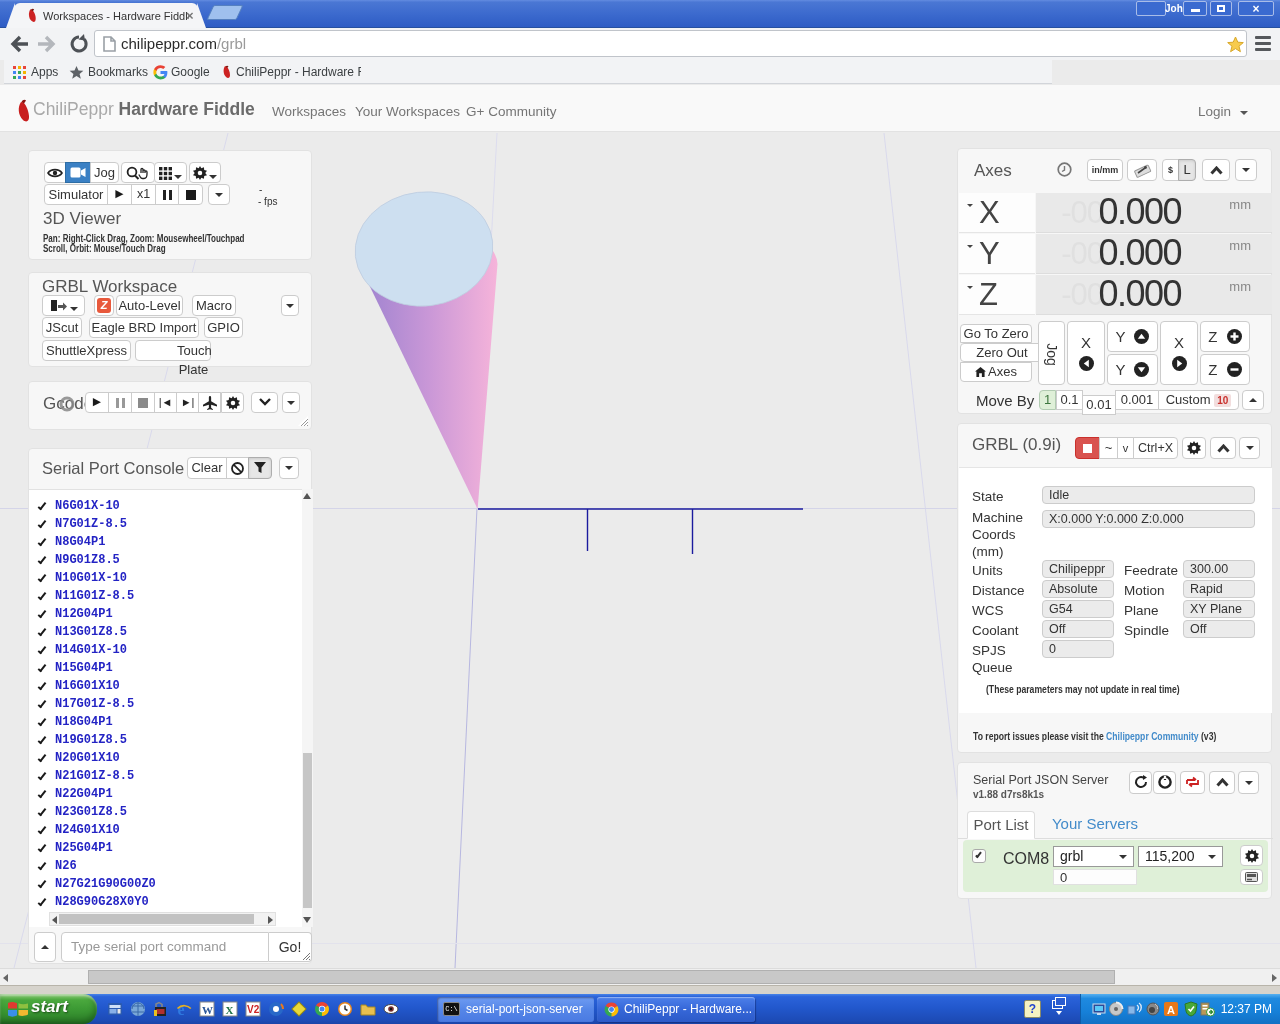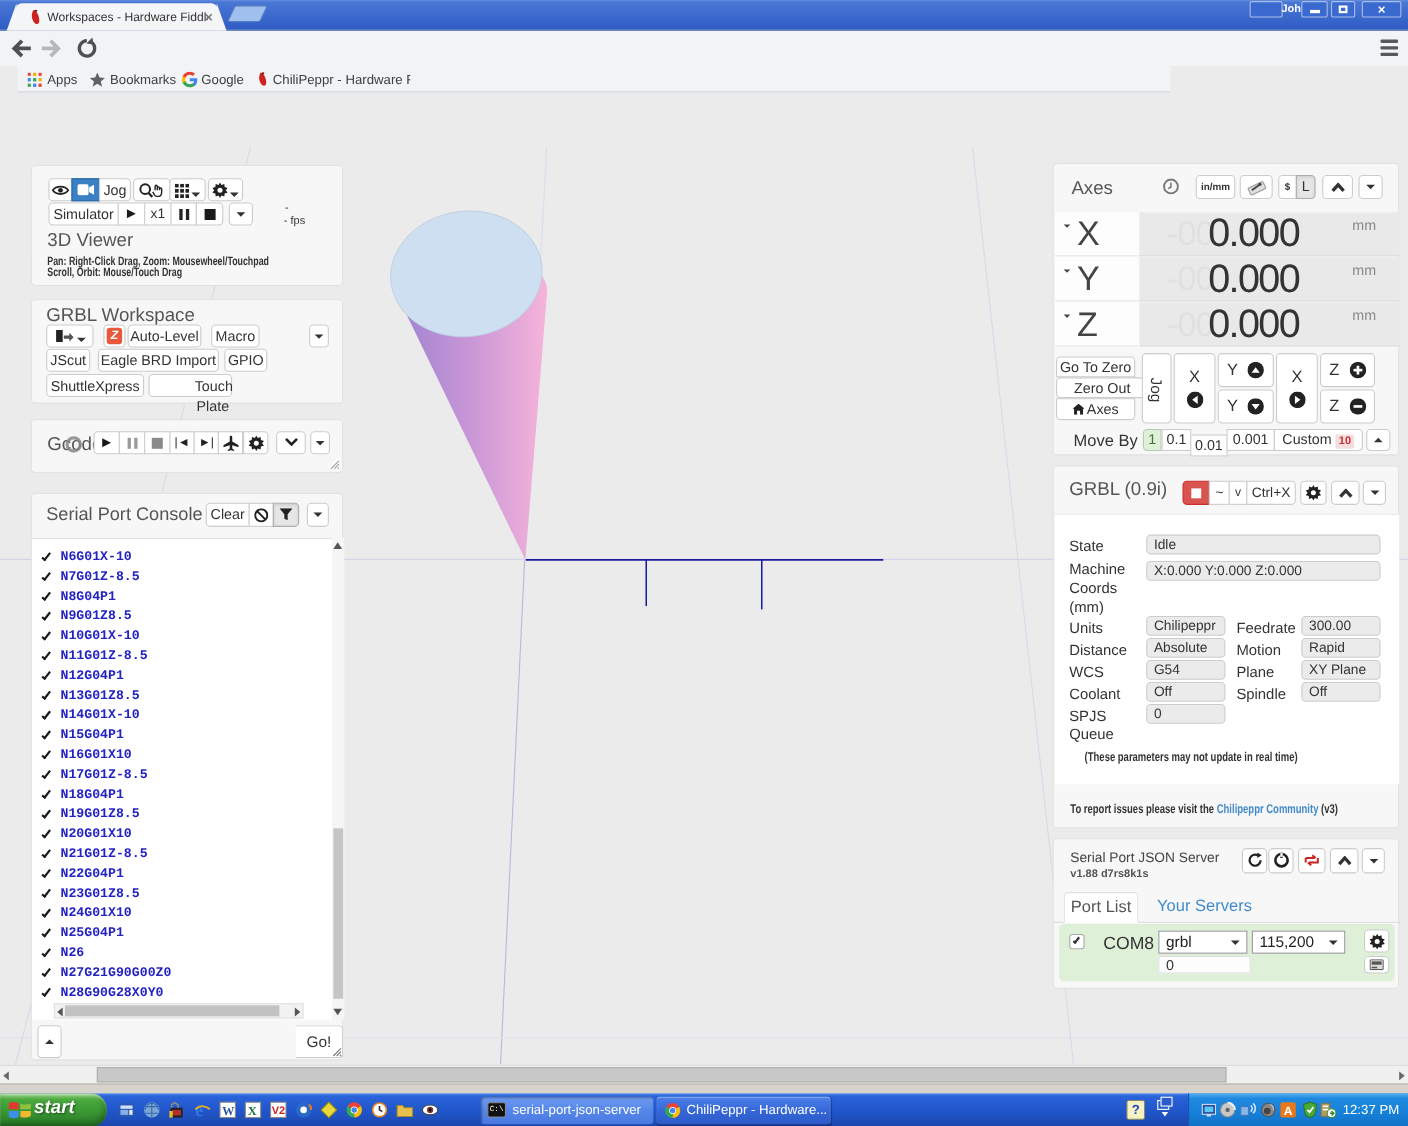--- a/index.html
+++ b/index.html
@@ -20,21 +20,21 @@
   border:1px solid #5580c0; transform:skewX(-25deg); border-radius:2px;}
 .winbtn { position:absolute; top:1px; height:15px; background:#3a6ad0; border:1px solid #a8bce8;
   border-radius:2px; color:#fff; text-align:center; font-size:10px; line-height:13px; font-weight:bold;}
 
 #toolbar { position:absolute; top:28px; left:0; width:1280px; height:32px; background:#f2f3f5; }
 #omnibox { position:absolute; left:94px; top:2px; width:1153px; height:27px; background:#fff;
   border:1px solid #c0c4ca; border-radius:3px; }
 #urltext { position:absolute; left:26px; top:4px; font-size:15px; color:#2b2b2b; }
 #urltext span { color:#9a9a9a; }
 
-#bmbar { position:absolute; top:60px; left:16px; width:1048px; height:24px; background:#f2f3f5;
+#bmbar { position:absolute; top:60px; left:4px; width:1048px; height:24px; background:#f2f3f5;
   border-bottom:1px solid #d2d5da; font-size:12px; color:#3c4043; }
 #bmbar .bt { position:absolute; top:5px; }
 
 #siteheader { position:absolute; top:85px; left:0; width:1280px; height:47px; background:#f9f9f9;
   border-bottom:1px solid #e2e2e2; }
 #logo1 { position:absolute; left:33px; top:14px; font-size:17.5px; color:#a9a9a9; }
 #logo2 { font-weight:bold; color:#6b6b6b; }
 .nav { position:absolute; top:19px; font-size:13.5px; color:#757575; }
 
 #content { position:absolute; top:133px; left:0; width:1280px; height:835px; background:#ebebeb; overflow:hidden;}
@@ -78,20 +78,29 @@
   <div class="winbtn" style="left:1210px;width:22px;"><span style="display:inline-block;width:8px;height:7px;border:2px solid #fff;margin-top:3px;"></span></div>
   <div class="winbtn" style="left:1238px;width:36px;font-size:12px;line-height:14px;">×</div>
 </div>
 <div id="toolbar">
   <svg width="88" height="24" viewBox="0 0 88 24" style="position:absolute;left:6px;top:4px">
     <path d="M14 5 L7 12 L14 19 M7 12 L22 12" stroke="#4d5156" stroke-width="3.4" fill="none"></path>
     <path d="M40 5 L47 12 L40 19 M32 12 L47 12" stroke="#b4b7bc" stroke-width="3.4" fill="none"></path>
     <path d="M73 5 A7 7 0 1 0 78 7" stroke="#4d5156" stroke-width="3" fill="none"></path>
     <path d="M78 2 L79 8.5 L72.5 7.5 Z" fill="#4d5156"></path>
   </svg>
+  <div id="omnibox">
+    <svg width="13" height="16" viewBox="0 0 13 16" style="position:absolute;left:8px;top:5px">
+      <path d="M1 1 L8 1 L12 5 L12 15 L1 15 Z M8 1 L8 5 L12 5" fill="#fff" stroke="#9aa0a6" stroke-width="1.6"></path>
+    </svg>
+    <div id="urltext">chilipeppr.com<span>/grbl</span></div>
+    <svg width="17" height="17" viewBox="0 0 17 17" style="position:absolute;left:1132px;top:5px">
+      <path d="M8.5 1 L10.8 6.2 L16.3 6.6 L12 10.2 L13.4 15.7 L8.5 12.6 L3.6 15.7 L5 10.2 L0.7 6.6 L6.2 6.2 Z" fill="#f7cb4d" stroke="#d8a82a" stroke-width="1"></path>
+    </svg>
+  </div>
   <div style="position:absolute;left:1255px;top:8px;width:16px;height:3px;background:#55585c;border-radius:1px"></div>
   <div style="position:absolute;left:1255px;top:14px;width:16px;height:3px;background:#55585c;border-radius:1px"></div>
   <div style="position:absolute;left:1255px;top:20px;width:16px;height:3px;background:#55585c;border-radius:1px"></div>
 </div>
 <div id="bmbar">
   <svg width="13" height="13" viewBox="0 0 13 13" style="position:absolute;left:9px;top:6px">
     <rect x="0" y="0" width="3" height="3" fill="#e8453c"></rect>
         <rect x="5" y="0" width="3" height="3" fill="#f4b400"></rect>
         <rect x="10" y="0" width="3" height="3" fill="#e8453c"></rect>
     <rect x="0" y="5" width="3" height="3" fill="#4285f4"></rect>
@@ -112,20 +121,32 @@
     <path d="M5.6 13.7 C5.4 13 5.3 12.3 5.3 11.6 C5.3 10.9 5.4 10.1 5.6 9.4 L5.6 6.4 L1.8 6.4 C1 8 0.6 9.8 0.6 11.6 C0.6 13.4 1 15.2 1.8 16.8 Z" fill="#fbbc04"></path>
     <path d="M12 4.8 C13.7 4.8 15.2 5.4 16.4 6.5 L19.7 3.2 C17.7 1.3 15 0.2 12 0.2 C7.5 0.2 3.7 2.8 1.8 6.4 L5.6 9.4 C6.5 6.7 9 4.8 12 4.8 Z" fill="#e94235"></path>
   </svg>
   <div class="bt" style="left:167px;">Google</div>
   <svg width="11" height="16" viewBox="0 0 11 16" style="position:absolute;left:217px;top:4px">
     <path d="M4 2 C2 5 2 10 5 13 C7 15 9 14 9 11 C9 7 7 4 6 3 Z" fill="#cc2222"></path>
     <path d="M4.5 2.5 C5.5 1.5 7 1.5 7.5 2.5 L6 4 Z" fill="#7a1a10"></path>
   </svg>
   <div class="bt" style="left:232px;width:125px;overflow:hidden;white-space:nowrap;">ChiliPeppr - Hardware Fi</div>
 </div>
+<div id="siteheader">
+  <svg width="15" height="26" viewBox="0 0 15 26" style="position:absolute;left:15px;top:13px">
+    <path d="M6 4 C2.5 9 3 17 8 22 C11.5 25 14.5 23 14 18 C13.5 11 10 6 8.5 4.5 Z" fill="#c81e1e"></path>
+    <path d="M6.5 4 C7.5 1.5 10 1 11 2.5 L9 5.5 Z" fill="#8a1410"></path>
+  </svg>
+  <div id="logo1">ChiliPeppr <span id="logo2">Hardware Fiddle</span></div>
+  <div class="nav" style="left:272px;">Workspaces</div>
+  <div class="nav" style="left:355px;">Your Workspaces</div>
+  <div class="nav" style="left:466px;">G+ Community</div>
+  <div class="nav" style="left:1198px;">Login</div>
+  <div class="tri-d" style="position:absolute;left:1240px;top:26px;border-top-color:#555;"></div>
+</div>
 <div id="content">
 
 <svg width="1280" height="835" viewBox="0 0 1280 835" style="position:absolute;left:0;top:0">
   <defs>
     <linearGradient id="cone" x1="0" y1="0" x2="1" y2="0">
       <stop offset="0" stop-color="#9c82cf"></stop>
       <stop offset="0.5" stop-color="#c997d7"></stop>
       <stop offset="1" stop-color="#f6b4da"></stop>
     </linearGradient>
   </defs>
@@ -354,20 +375,21 @@
 
   <div style="position:absolute;left:273px;top:40px;width:11px;height:438px;background:#f5f5f5;">
     <div style="position:absolute;left:1px;top:4px;width:0;height:0;border-left:4.5px solid transparent;border-right:4.5px solid transparent;border-bottom:6px solid #555;"></div>
     <div style="position:absolute;left:1px;bottom:4px;width:0;height:0;border-left:4.5px solid transparent;border-right:4.5px solid transparent;border-top:6px solid #555;"></div>
     <div style="position:absolute;left:1px;top:264px;width:9px;height:155px;background:#c6c6c6;"></div>
   </div>
 
   <div class="btn flexc" style="left:5px;top:483px;width:22px;height:30px;">
           <span class="tri-u"></span>
         </div>
+  <div style="position:absolute;left:32px;top:483px;width:208px;height:30px;background:#fff;border:1px solid #ccc;border-radius:4px 0 0 4px;font-size:13.5px;color:#999;line-height:28px;padding-left:9px;">Type serial port command</div>
   <div style="position:absolute;left:240px;top:483px;width:43px;height:30px;background:#fff;border:1px solid #ccc;border-left:none;border-radius:0 4px 4px 0;font-size:14px;color:#333;line-height:28px;text-align:center;">Go!</div>
   <svg width="10" height="10" viewBox="0 0 10 10" style="position:absolute;left:272px;top:502px">
           <line x1="2" y1="9" x2="9" y2="2" stroke="#777" stroke-width="1"></line>
           <line x1="5" y1="9" x2="9" y2="5" stroke="#777" stroke-width="1"></line>
           <line x1="8" y1="9" x2="9" y2="8" stroke="#777" stroke-width="1"></line>
         </svg>
 </div>
 
 <div class="panel" style="left:957px;top:15px;width:315px;height:266px;">
   <div class="ptitle" style="position:absolute;left:16px;top:12px;font-size:17px;">Axes</div>

